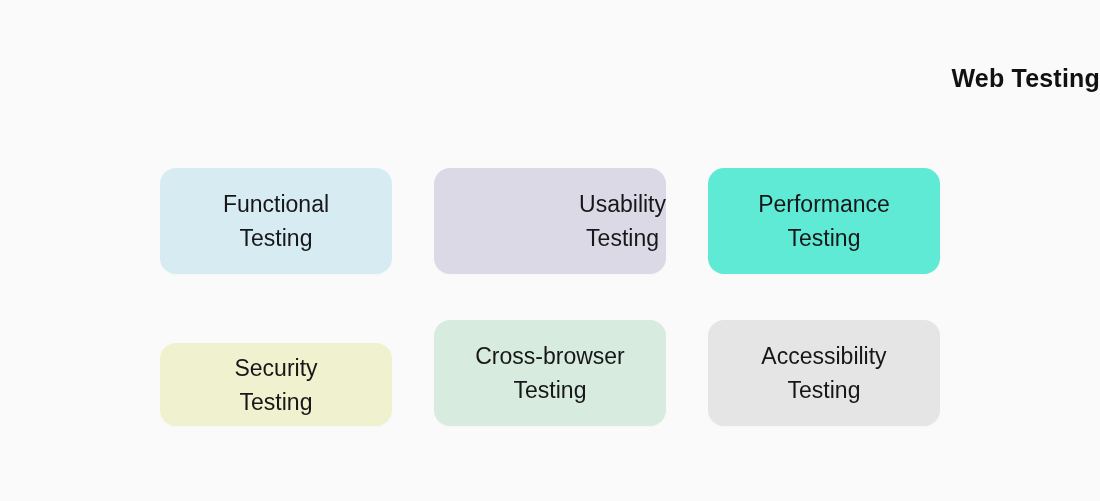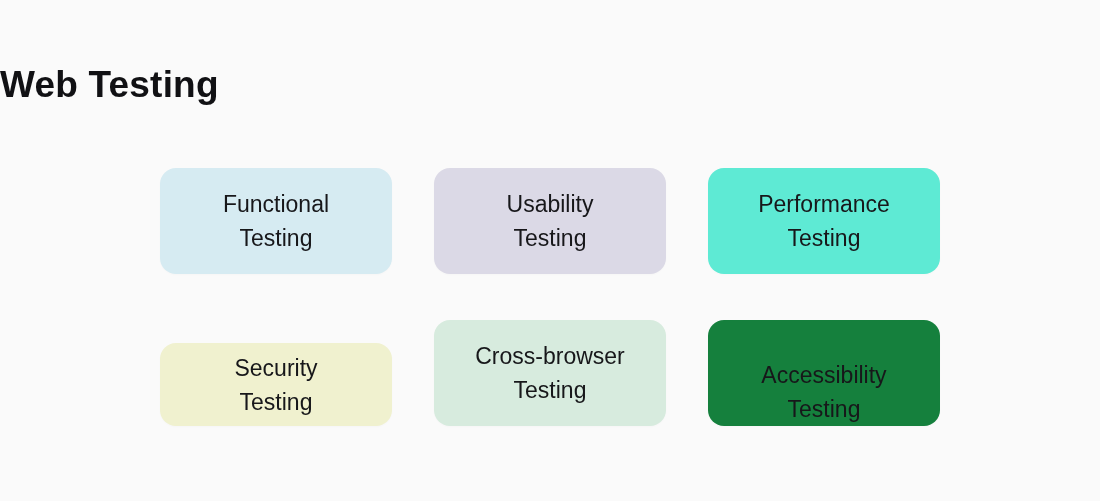--- a/index.html
+++ b/index.html
@@ -15,22 +15,22 @@
     width: 1100px;
     height: 501px;
     overflow: hidden;
   }
   .title {
     position: absolute;
     top: 64px;
     left: 0;
     width: 100%;
     margin: 0;
-    text-align: left;
-    font-size: 37px;
+    text-align: right;
+    font-size: 25px;
     font-weight: 700;
     letter-spacing: 0.2px;
     color: #111114;
   }
   .grid {
     position: absolute;
     left: 160px;
     top: 168px;
     display: grid;
     grid-template-columns: repeat(3, 232px);
@@ -62,21 +62,21 @@
 
   <div class="grid">
 
     <div class="card" style="background-color: rgb(214, 235, 242);">
       <div class="card-label">
         <span>Functional</span><br>
         <span>Testing</span>
       </div>
     </div>
 
-    <div class="card" style="background-color: rgb(219, 217, 230);">
+    <div class="card" style="background-color: rgb(219, 217, 230); justify-content: flex-end;">
       <div class="card-label">
         <span>Usability</span><br>
         <span>Testing</span>
       </div>
     </div>
 
     <div class="card" style="background-color: #5eead4;">
       <div class="card-label">
         <span>Performance</span><br>
         <span>Testing</span>
@@ -90,21 +90,21 @@
       </div>
     </div>
 
     <div class="card" style="background-color: rgb(215, 235, 222);">
       <div class="card-label">
         <span>Cross-browser</span><br>
         <span>Testing</span>
       </div>
     </div>
 
-    <div class="card" style="background-color: #15803d; align-items: flex-end;">
+    <div class="card" style="background-color: #e5e5e5;">
       <div class="card-label">
         <span>Accessibility</span><br>
         <span>Testing</span>
       </div>
     </div>
 
   </div>
 </div>
 
 </body></html>

